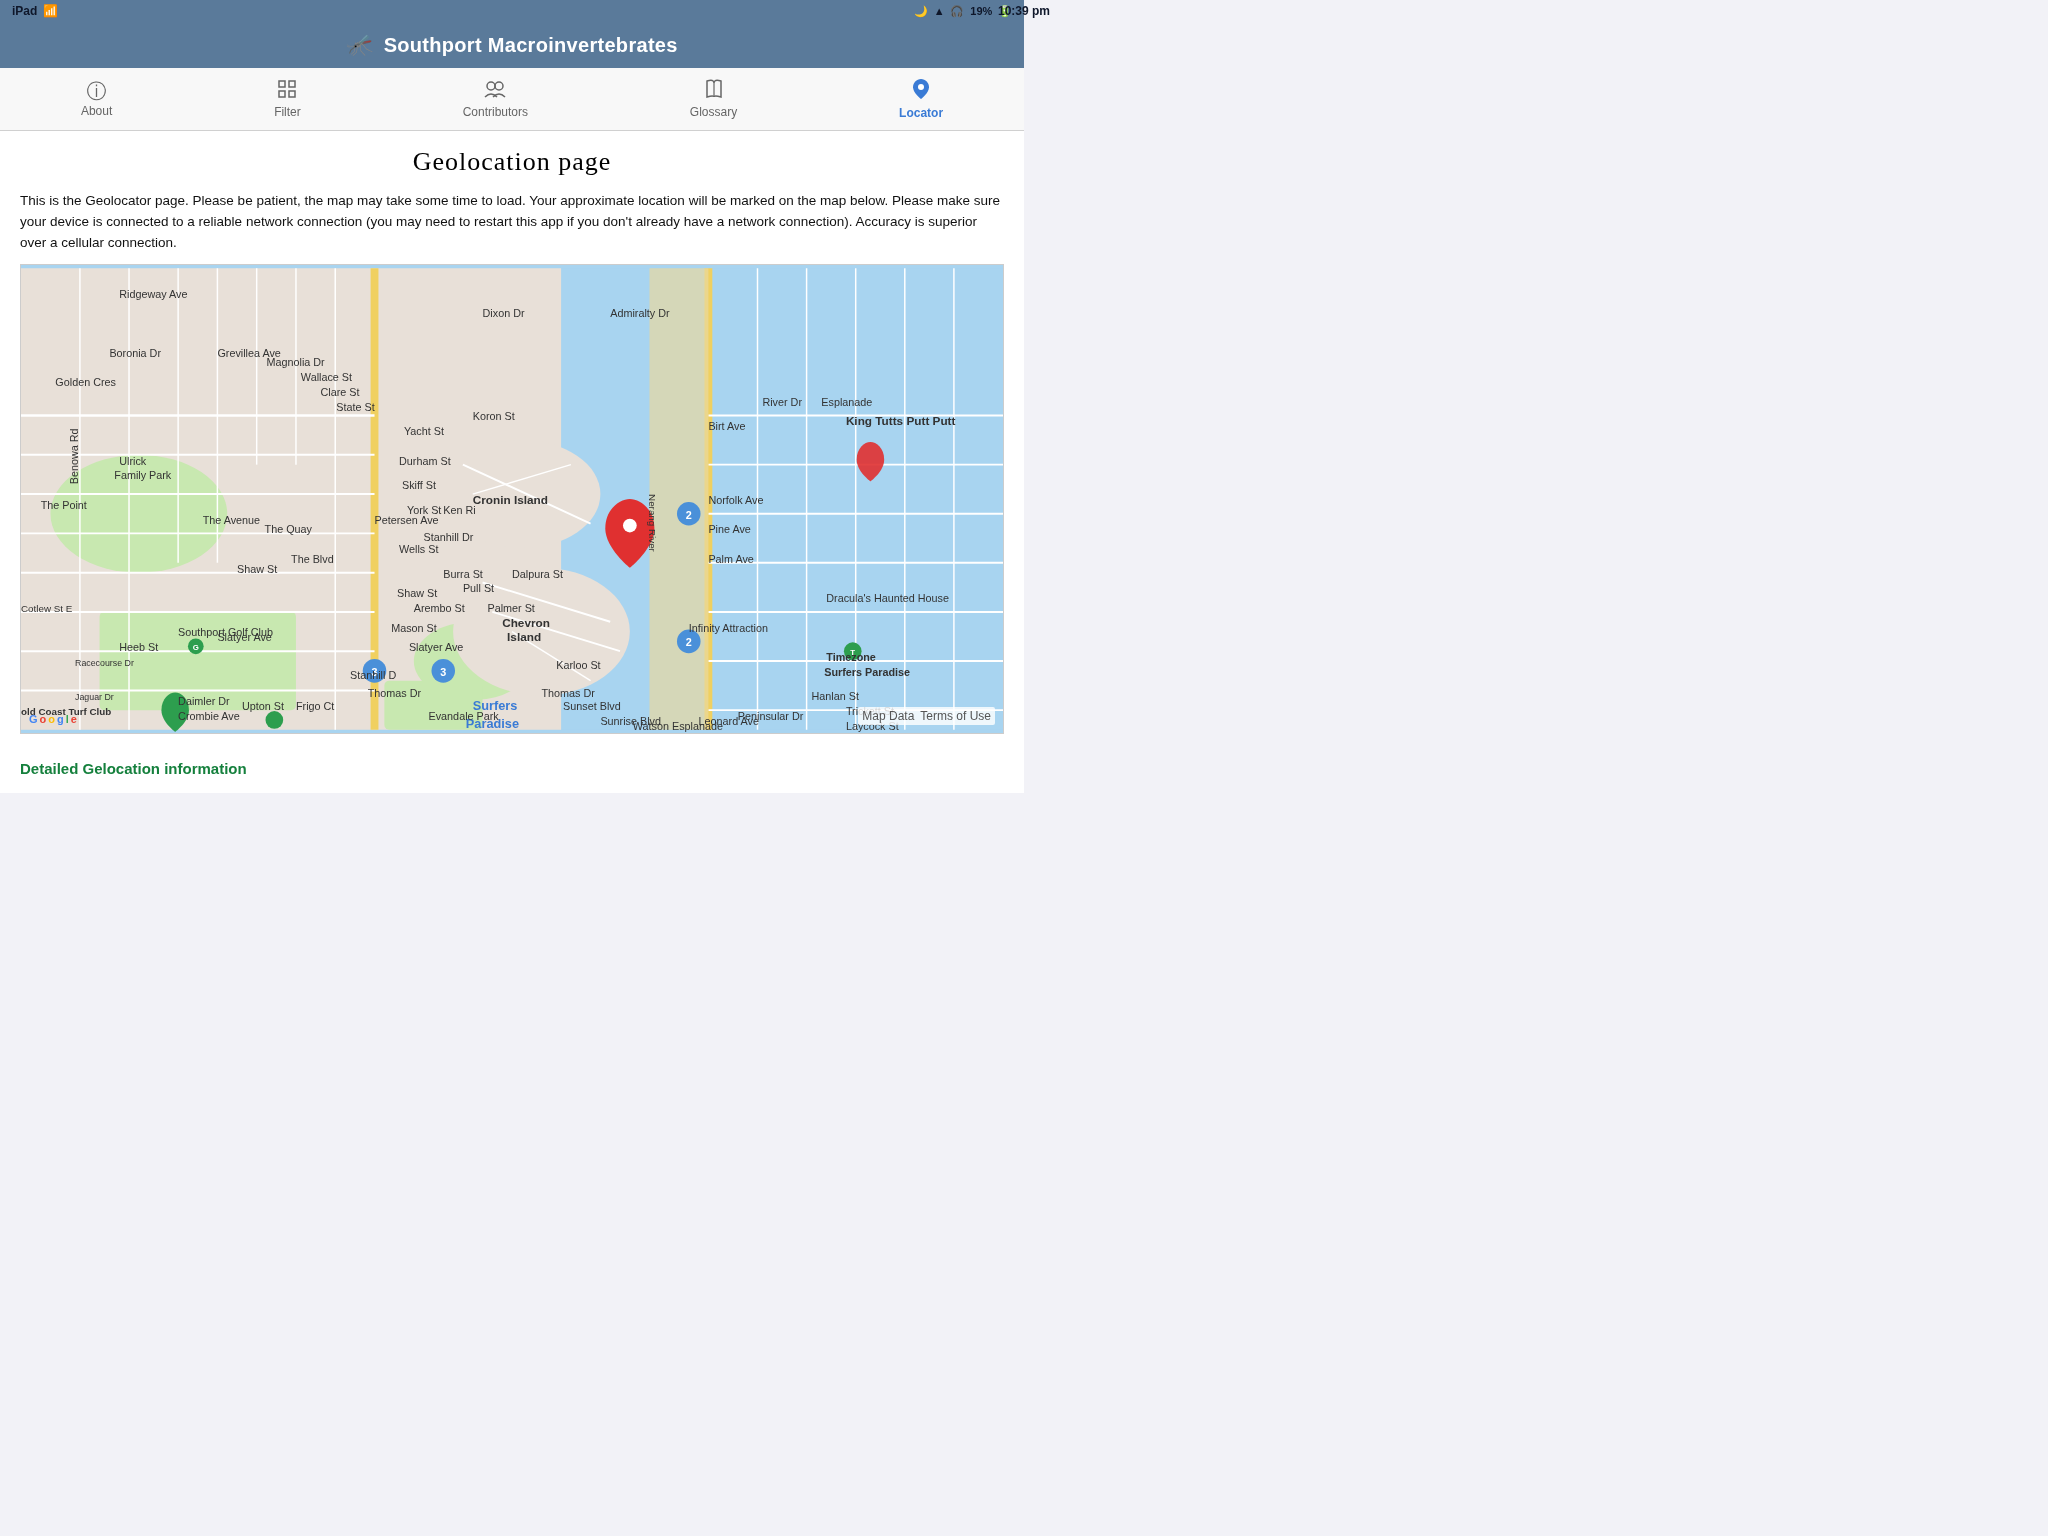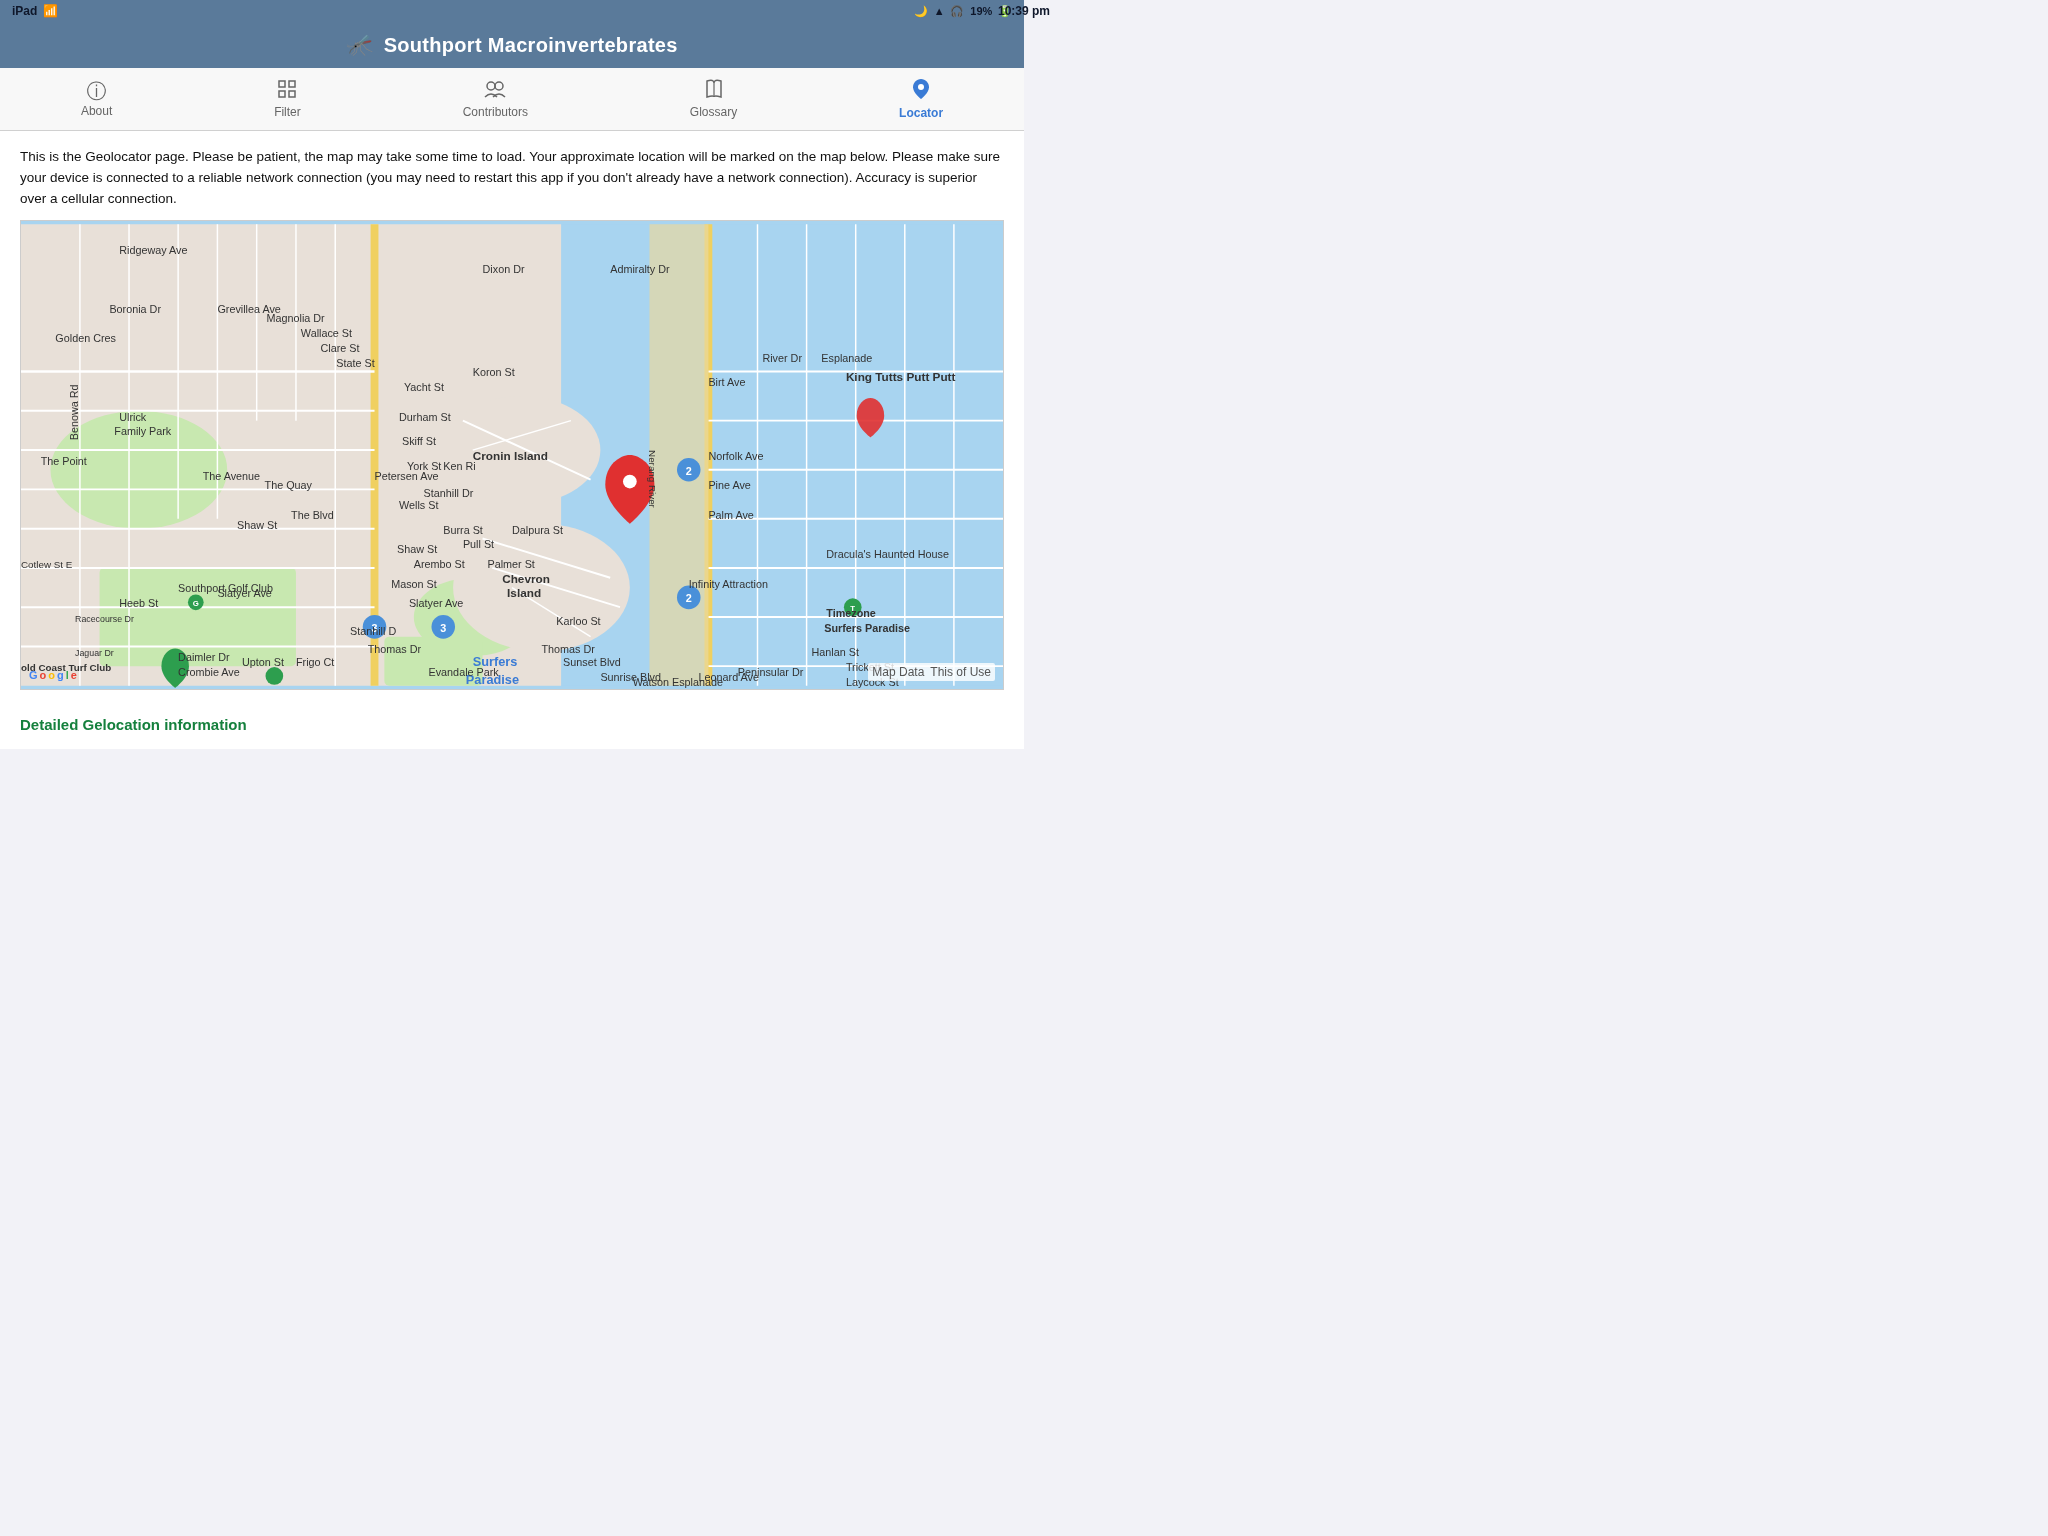--- a/index.html
+++ b/index.html
@@ -238,20 +238,21 @@
       <svg width="18" height="22" viewBox="0 0 18 22">
         <path d="M9 1 C4.5 1 1 4.7 1 9.2 C1 14.7 9 21 9 21 C9 21 17 14.7 17 9.2 C17 4.7 13.5 1 9 1 Z" fill="#3a7bd5"></path>
         <circle cx="9" cy="9" r="3" fill="white"></circle>
       </svg>
     </span>
     <span class="nav-label" style="color:#3a7bd5;font-weight:bold;">Locator</span>
   </div>
 </div>
 
 <div id="main-content">
+  <h1 id="page-heading">Geolocation page</h1>
   <p id="page-description">This is the Geolocator page. Please be patient, the map may take some time to load. Your approximate location will be marked on the map below. Please make sure your device is connected to a reliable network connection (you may need to restart this app if you don't already have a network connection). Accuracy is superior over a cellular connection.</p>
 
   <div id="map-container">
     <svg id="map-svg" viewBox="0 0 1000 470" xmlns="http://www.w3.org/2000/svg">
 
       <rect width="1000" height="470" fill="#a8d4f0"></rect>
 
       <polygon points="0,0 550,0 550,470 0,470" fill="#e8e0d8"></polygon>
 
       <ellipse cx="120" cy="250" rx="90" ry="60" fill="#c8e8b0"></ellipse>
@@ -413,20 +414,20 @@
       <span class="g-red">o</span>
       <span class="g-yellow">o</span>
       <span class="g-blue">g</span>
       <span class="g-green">l</span>
       <span class="g-red">e</span>
     </div>
 
     
     <div class="map-terms">
       <span>Map Data</span>
-      <span>This of Use</span>
+      <span>Terms of Use</span>
     </div>
   </div>
 </div>
 
 <div id="bottom-section">
   <p id="detailed-geo-title">Detailed Gelocation information</p>
 </div>
 
 </body></html>

